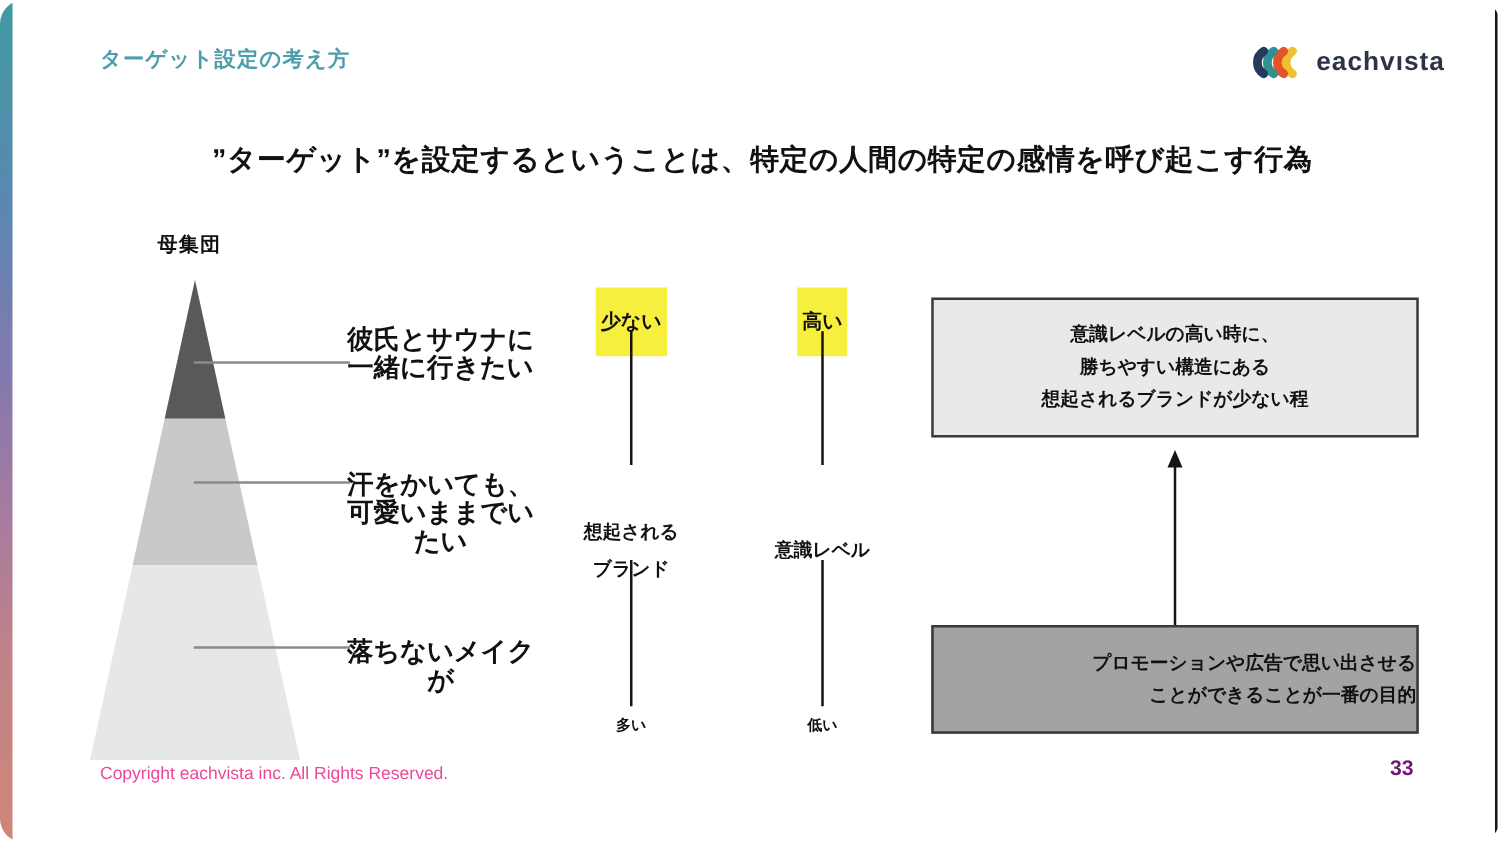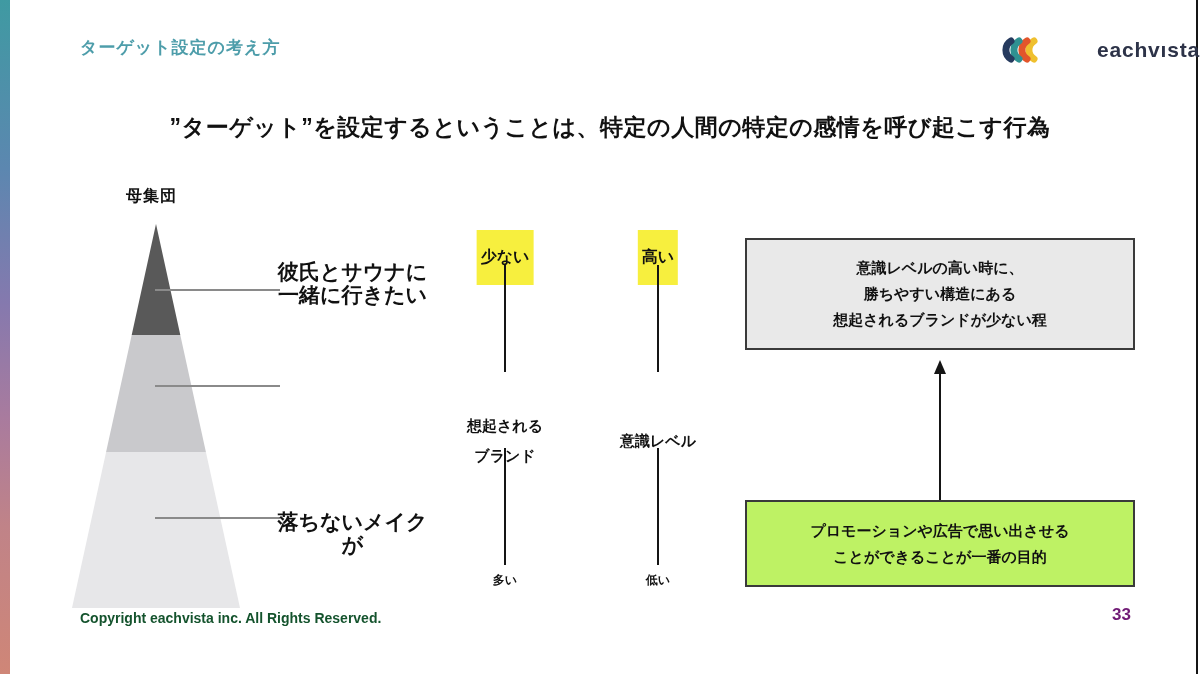--- a/index.html
+++ b/index.html
@@ -1,34 +1,34 @@
 <!DOCTYPE html>
 <html><head>
 <meta charset="utf-8">
 <style>
   * { margin:0; padding:0; box-sizing:border-box; }
   html,body { background:#ffffff; }
   body { font-family:"Liberation Sans", sans-serif; }
   .slide {
     position:relative; width:1200px; height:674px;
-    background:#ffffff; overflow:hidden;
+    background:#ffffff; overflow:hidden;border-radius:19px;
   }
   .gradient-bar {
     position:absolute; left:0; top:0; width:10px; height:674px;
     background:linear-gradient(180deg,#3f9aa2 0%,#5c87b0 25%,#8579ae 45%,#a97b9e 62%,#c08388 78%,#cf8677 100%);
   }
   .right-edge-line {
     position:absolute; left:1196px; top:0; width:2px; height:674px; background:#151515;
   }
   .header-title {
     position:absolute; left:80px; top:36px;
     font-size:17px; font-weight:bold; color:#4d9daa; letter-spacing:1px;
   }
   .logo { position:absolute; top:36px; left:998px; display:flex; align-items:center; gap:9px; }
-  .logo-text { font-size:21px; font-weight:600; color:#2d3348; letter-spacing:0.8px;margin-left:44px; }
+  .logo-text { font-size:21px; font-weight:600; color:#2d3348; letter-spacing:0.8px; }
   .main-title {
     position:absolute; left:40px; top:112px; width:1140px;
     text-align:center; font-size:23px; font-weight:bold; color:#111111; letter-spacing:0.5px;
   }
   .pyramid-top-label {
     position:absolute; left:126px; top:186px;
     font-size:16px; font-weight:bold; color:#111111; letter-spacing:1px;
   }
   .pyramid-svg { position:absolute; left:60px; top:180px; }
   .leader-line { position:absolute; height:2px; width:125px; background:#8a8a8a; }
@@ -64,25 +64,25 @@
   .x-axis2 { left:657px; }
   .cx-axis1 { left:505px; }
   .cx-axis2 { left:658px; }
   .info-box {
     position:absolute; left:745px; width:390px;
     border:2px solid #3a3a3a;
     display:flex; flex-direction:column; justify-content:center;
     text-align:center; font-size:15px; font-weight:bold; color:#111111; line-height:26px;
   }
   .info-box-top { top:238px; height:112px; background:#e9e9e9; }
-  .info-box-bottom { top:500px; height:87px; background:#bef264; }
+  .info-box-bottom { top:500px; height:87px; background:#a3a3a3;align-items:flex-end; }
   .arrow-svg { position:absolute; left:927px; top:360px; }
   .copyright {
     position:absolute; left:80px; top:610px;
-    font-size:14px; color:#14532d;font-weight:bold;
+    font-size:14px; color:#ec4899;
   }
   .page-number {
     position:absolute; left:1112px; top:605px;
     font-size:17px; font-weight:bold; color:#701a75;
   }
 </style>
 </head>
 <body>
 
 <div class="slide">
@@ -113,20 +113,24 @@
   </svg>
 
   <div class="leader-line leader-1"></div>
   <div class="leader-line leader-2"></div>
   <div class="leader-line leader-3"></div>
 
   <div class="pyr-label pyr-label-1">
     <div>彼氏とサウナに</div>
     <div>一緒に行きたい</div>
   </div>
+  <div class="pyr-label pyr-label-2">
+    <div>汗をかいても、</div>
+    <div>可愛いままでいたい</div>
+  </div>
   <div class="pyr-label pyr-label-3">
     <div>落ちないメイクが</div>
   </div>
 
   <div class="axis-top-label cx-axis1">少ない</div>
   <div class="vline vline-top x-axis1"></div>
   <div class="axis-mid-label axis-mid-1 cx-axis1">
     <div>想起される</div>
     <div>ブランド</div>
   </div>

